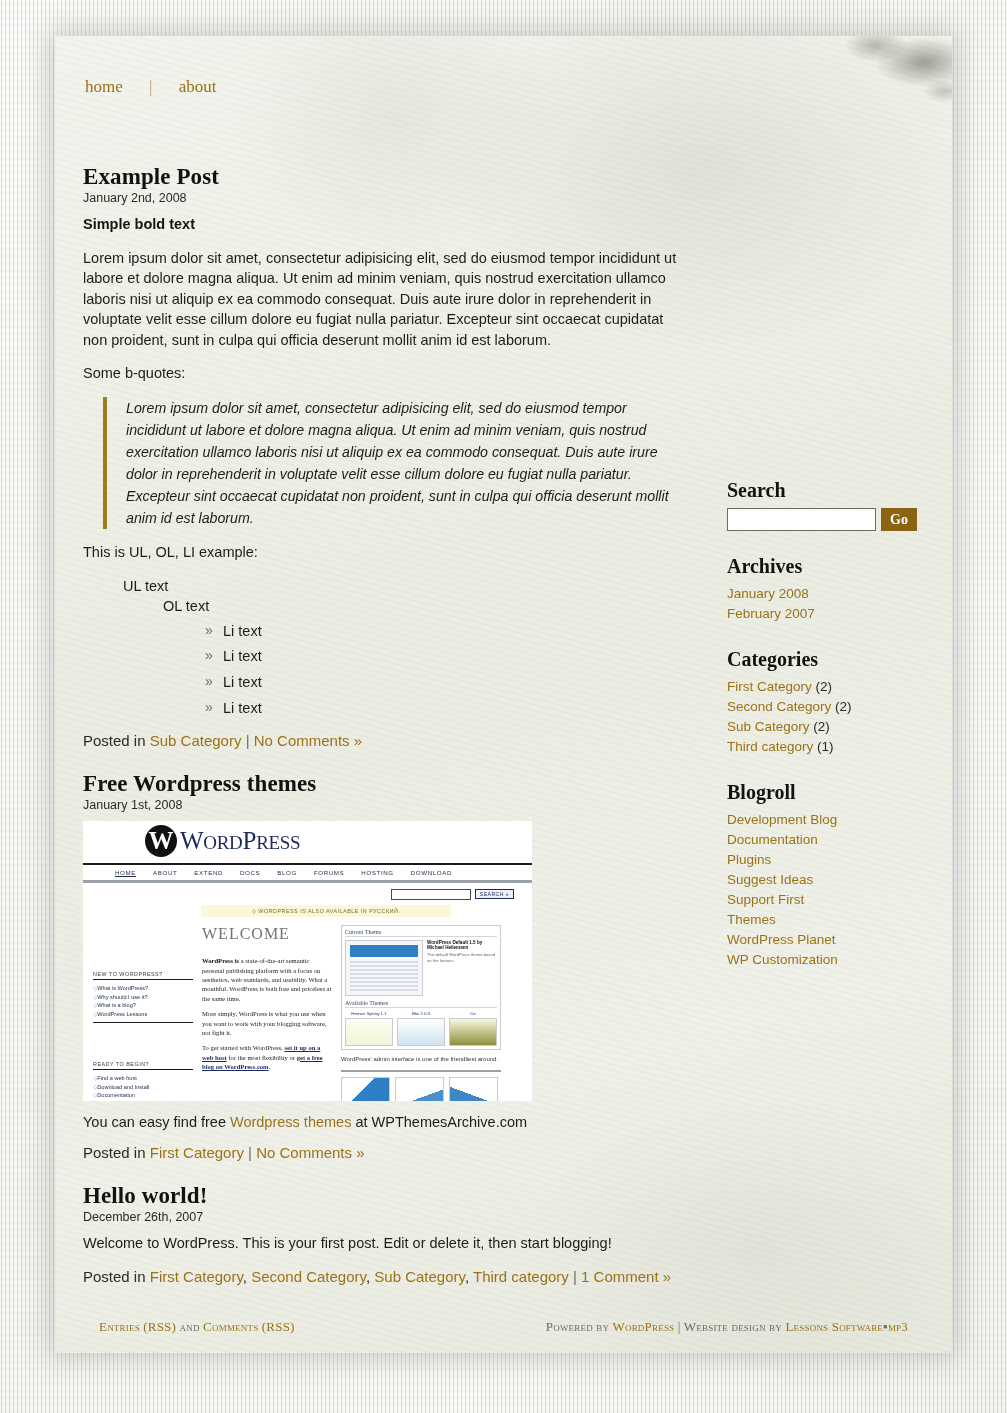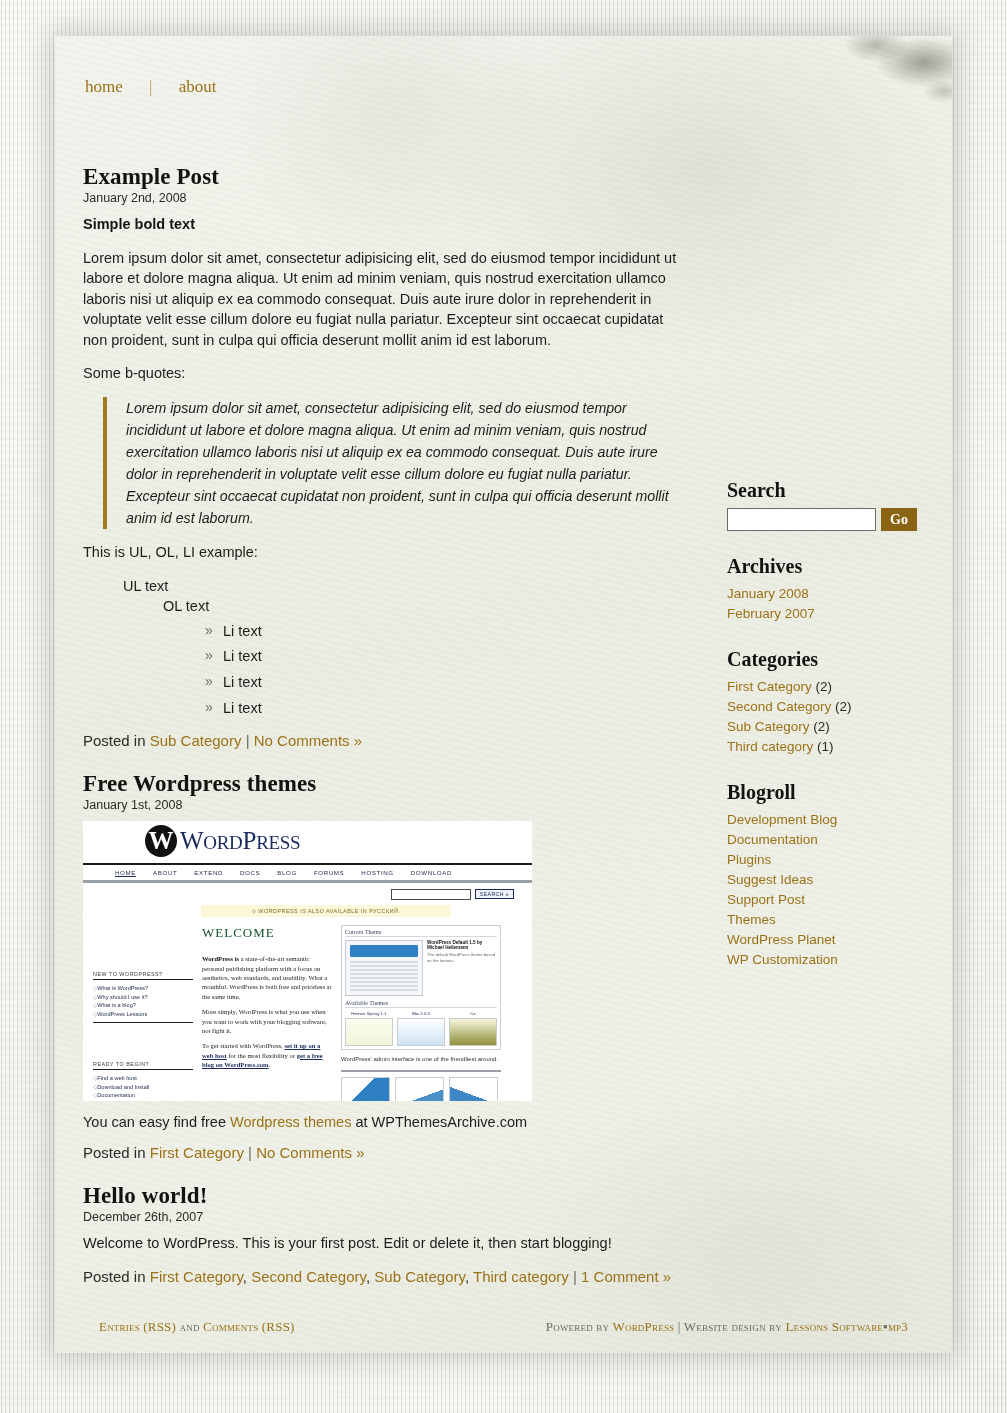--- a/index.html
+++ b/index.html
@@ -184,21 +184,21 @@
   .wp-box-title {
     font-size: 5.4px; letter-spacing: 0.5px; color: #3b3b3b;
     font-family: "Liberation Sans", sans-serif;
     border-bottom: 1.5px solid #1a1a1a; padding-bottom: 2px; margin-bottom: 4px;
   }
   .wp-box-list { list-style: none; margin: 0 0 4px 0; padding: 0; }
   .wp-box-list li { font-size: 5.6px; color: #23304f; font-family: "Liberation Sans", sans-serif; line-height: 8.5px; }
   .wp-box-list li::before { content: "\25C7 "; color: #8a8f99; }
   .wp-rule { border-bottom: 1.5px solid #1a1a1a; margin-top: 3px; }
   .wp-col-mid { width: 130px; flex: none; }
-  .wp-welcome { font-size: 13px; color: #14532d; letter-spacing: 1px; margin-bottom: 13px; }
+  .wp-welcome { font-size: 16px; color: #737373; letter-spacing: 1px; margin-bottom: 13px; }
   .wp-p { font-size: 6.6px; line-height: 9.4px; color: #222; margin: 0 0 6px 0; }
   .wp-p b { color: #111; }
   .wp-p a { color: #1b2a5e; text-decoration: underline; font-weight: bold; }
   .wp-col-right { width: 160px; flex: none; }
   .wp-panel { border: 1px solid #c8ccd2; padding: 3px; background: #fff; }
   .wp-panel-h { font-size: 6px; color: #3e4a63; border-bottom: 1px solid #d4d8de; padding-bottom: 1px; margin-bottom: 3px; }
   .wp-theme-row { display: flex; gap: 4px; }
   .wp-theme-shot { width: 76px; height: 54px; border: 1px solid #c8ccd2; background: #f4f6f9; position: relative; overflow: hidden; }
   .wp-theme-shot .bar { position: absolute; left: 4px; top: 4px; right: 4px; height: 12px; background: #2f7fc4; border-radius: 1px; }
   .wp-theme-shot .ln { position: absolute; left: 4px; right: 4px; height: 1.5px; background: #d7dde4; }
@@ -447,21 +447,21 @@
           </ul>
         </div>
 
         <div class="side-block">
           <div class="side-h">Blogroll</div>
           <ul class="side-list">
             <li><a href="#">Development Blog</a></li>
             <li><a href="#">Documentation</a></li>
             <li><a href="#">Plugins</a></li>
             <li><a href="#">Suggest Ideas</a></li>
-            <li><a href="#">Support Post</a></li>
+            <li><a href="#">Support First</a></li>
             <li><a href="#">Themes</a></li>
             <li><a href="#">WordPress Planet</a></li>
             <li><a href="#">WP Customization</a></li>
           </ul>
         </div>
 
       </div>
     </div>
   </div>
 

